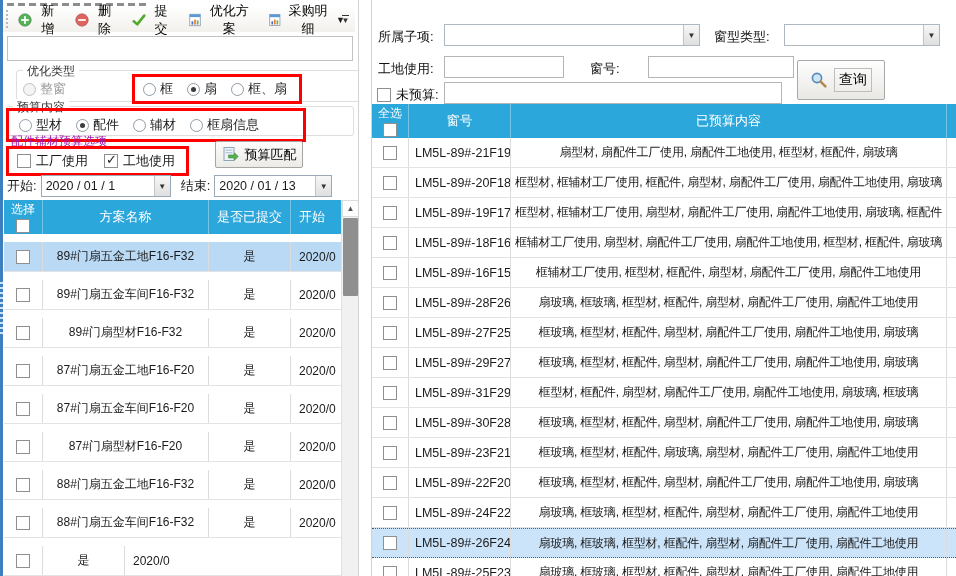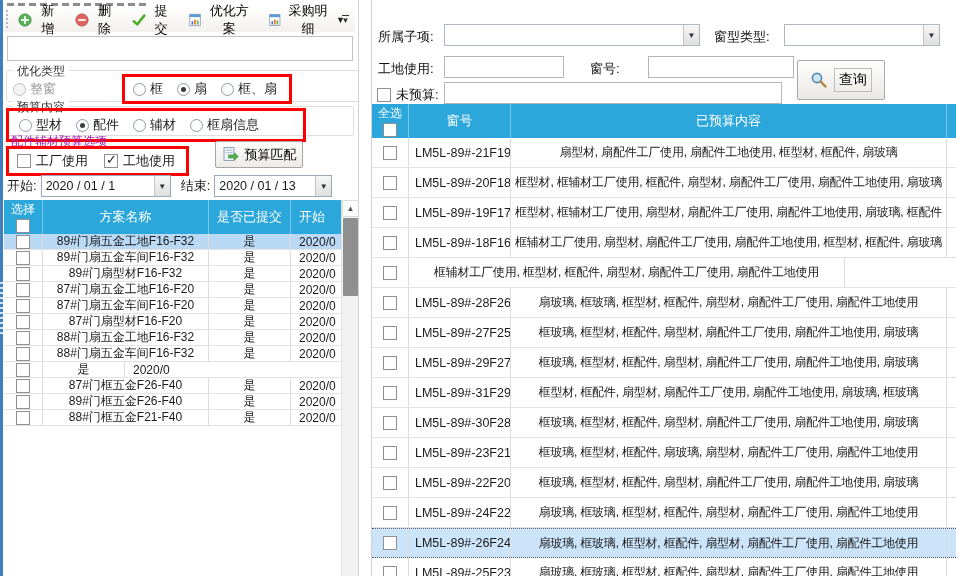--- a/index.html
+++ b/index.html
@@ -33,21 +33,21 @@
   .tb-caret { font-size:9px; color:#222; margin-left:2px; }
   .tb-overflow { position:absolute; right:2px; top:2px; width:15px; height:20px; display:flex; flex-direction:column;
     align-items:center; justify-content:center; font-size:8px; color:#333; line-height:5px; }
   .tb-overflow b { display:block; width:7px; border-top:1px solid #333; margin-bottom:2px; }
 
   .search-input { left:4px; top:36px; width:346px; height:25px; border:1px solid #c2c2c2; background:#fff;
     font:13px "Liberation Sans","DejaVu Sans",sans-serif; padding:0 4px; outline:none; }
 
   .groupbox { border:1px solid #dedede; border-radius:3px; }
   .gb-label { position:absolute; top:-8px; left:6px; background:#fff; padding:0 4px; font-size:12px; color:#333; }
-  .g1 { left:3px; top:70px; width:384px; height:32px; }
+  .g1 { left:13px; top:70px; width:384px; height:32px; }
   .g2 { left:3px; top:106px; width:348px; height:30px; }
   .g1-row { position:absolute; left:6px; top:3px; display:flex; align-items:center;gap:48px; }
 
   .radio-item { display:inline-flex; align-items:center; gap:4px; margin-right:14px; white-space:nowrap; }
   .radio { position:relative; width:13px; height:13px; border:1px solid #8f9ba6; border-radius:50%; background:#fff; flex:none; }
   .radio.selected::after { content:""; position:absolute; left:3px; top:3px; width:5px; height:5px; border-radius:50%; background:#3c3c3c; }
   .radio.disabled { border-color:#c0c0c0; background:#f4f4f4; }
   .gray { color:#9a9a9a; }
 
   .red-box { display:inline-flex; align-items:center; border:3px solid #ff0000; padding:3px 8px 3px 8px; background:transparent; }
@@ -73,21 +73,21 @@
 
   
   .lt { left:1px; top:200px; width:337px; height:376px; overflow:hidden; background:#fff; }
   .lt-header { display:flex; height:34px; background:#2ba7db; color:#fff; }
   .ltc { display:flex; align-items:center; justify-content:center; overflow:hidden; white-space:nowrap; }
   .lt .c1 { width:38px; flex:none; flex-direction:column; justify-content:center; gap:1px; }
   .lt .c2 { width:166px; flex:none; border-left:1px solid rgba(255,255,255,.35); }
   .lt .c3 { width:82px; flex:none; border-left:1px solid rgba(255,255,255,.35); }
   .lt .c4 { flex:1; border-left:1px solid rgba(255,255,255,.35); justify-content:flex-start; padding-left:8px; }
   .lt-header .hdr-cb { background:#fff; }
-  .lt-row { display:flex; height:16px; border-bottom:1px solid #e3e3e3; font-size:12px; background:#fff; }
+  .lt-row { display:flex; height:30px; border-bottom:1px solid #e3e3e3; font-size:12px; background:#fff;margin-top:8px; }
   .lt-row .c2, .lt-row .c3, .lt-row .c4 { border-left:1px solid #dcdcdc; }
   .lt-row.sel { background:#b9d9f5; }
   .lt-header span.hdr-t { font-size:12px; }
 
   
   .lt-scroll { left:338px; top:200px; width:17px; height:376px; background:#f1f1f1; border-left:1px solid #e0e0e0; }
   .sc-up { width:17px; height:17px; background:#fdfdfd; border:1px solid #dcdcdc; display:flex; align-items:center; justify-content:center;
     font-size:8px; color:#555; }
   .sc-thumb { position:absolute; left:1px; top:18px; width:15px; height:78px; background:#8f8f8f; border-radius:1px; }
 
@@ -448,20 +448,21 @@
               <span class="cb"></span>
             </div>
             <div class="rtc c2">LM5L-89#-18F16</div>
             <div class="rtc c3">框辅材工厂使用, 扇型材, 扇配件工厂使用, 扇配件工地使用, 框型材, 框配件, 扇玻璃</div>
             <div class="rtc c4"></div>
           </div>
           <div class="rt-row">
             <div class="rtc c1">
               <span class="cb"></span>
             </div>
+            <div class="rtc c2">LM5L-89#-16F15</div>
             <div class="rtc c3">框辅材工厂使用, 框型材, 框配件, 扇型材, 扇配件工厂使用, 扇配件工地使用</div>
             <div class="rtc c4"></div>
           </div>
           <div class="rt-row">
             <div class="rtc c1">
               <span class="cb"></span>
             </div>
             <div class="rtc c2">LM5L-89#-28F26</div>
             <div class="rtc c3">扇玻璃, 框玻璃, 框型材, 框配件, 扇型材, 扇配件工厂使用, 扇配件工地使用</div>
             <div class="rtc c4"></div>

